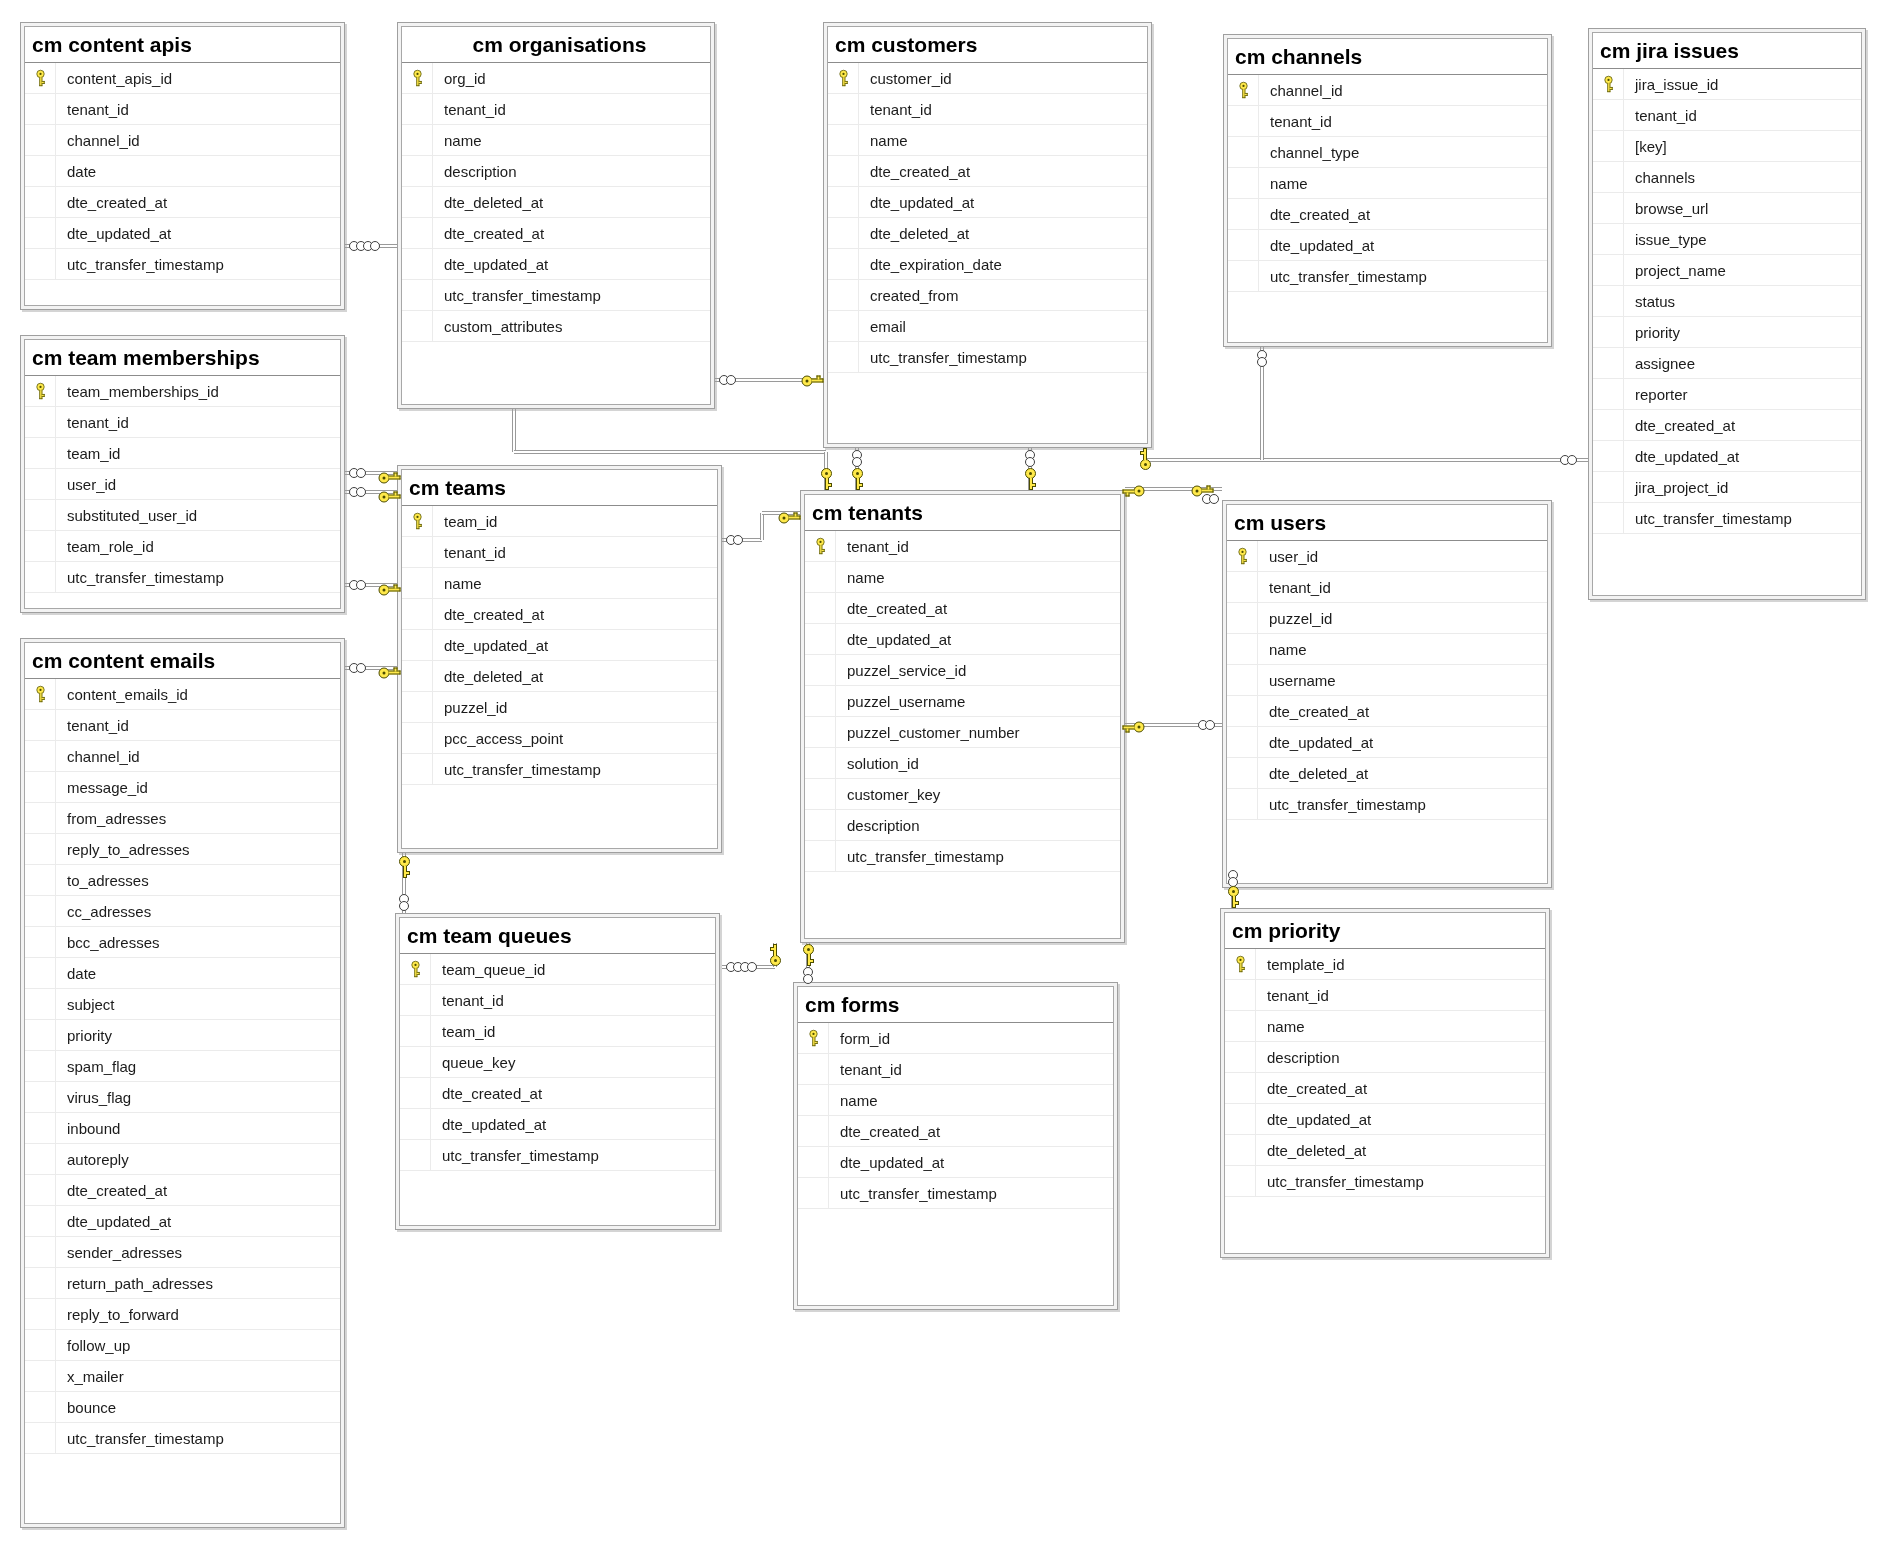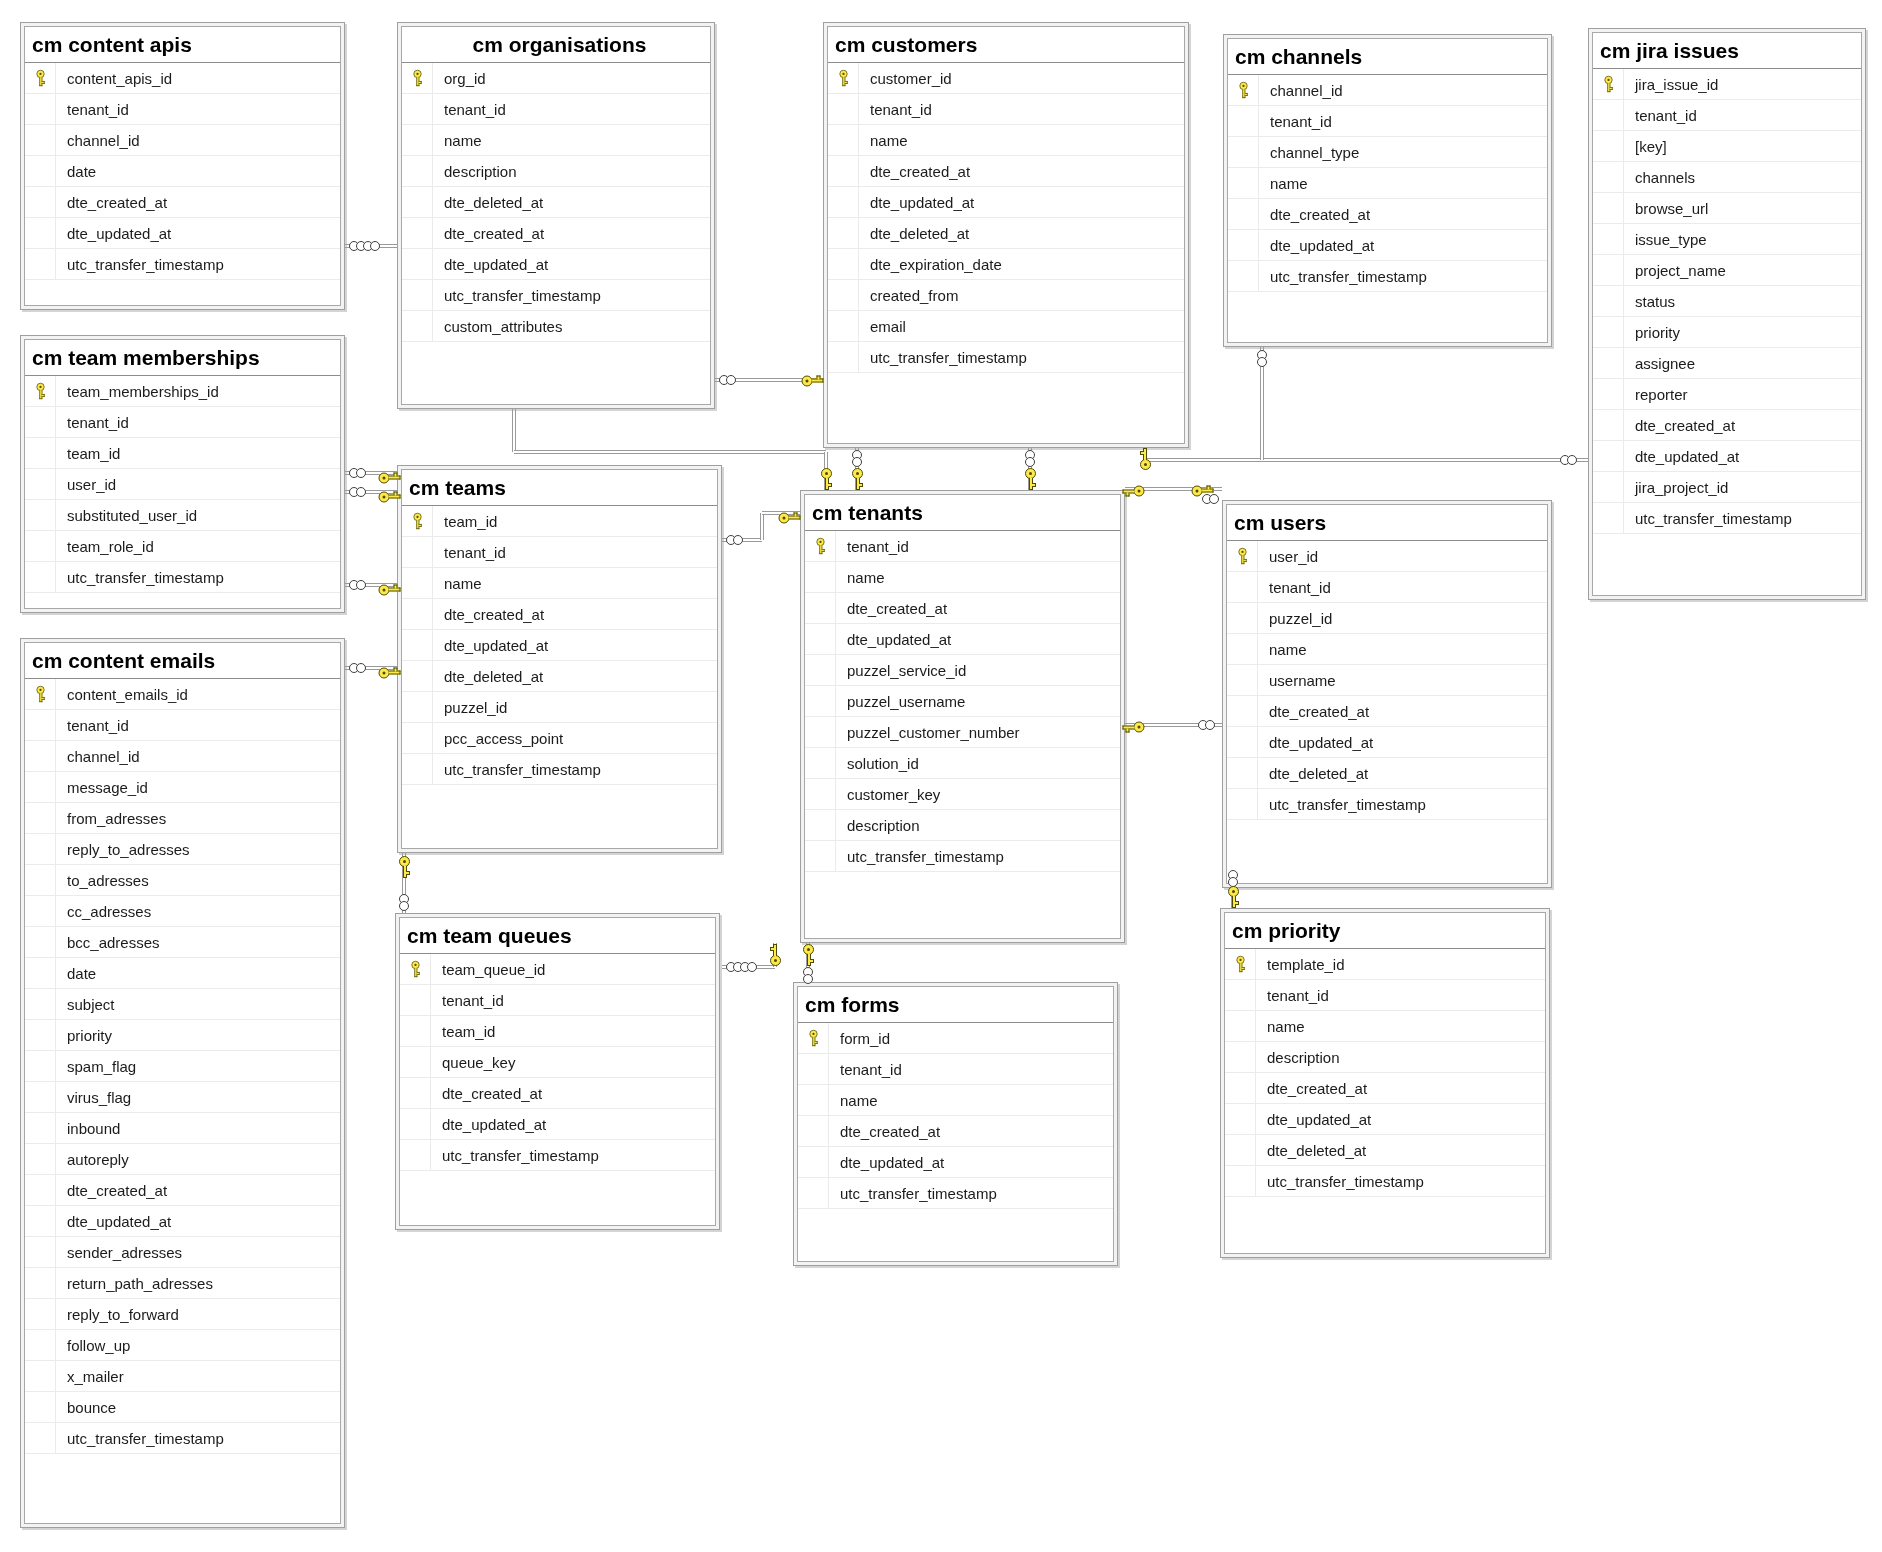--- a/index.html
+++ b/index.html
@@ -313,21 +313,21 @@
             <div class="kcell"></div>
             <div class="fname">utc_transfer_timestamp</div>
           </div>
           <div class="frow">
             <div class="kcell"></div>
             <div class="fname">custom_attributes</div>
           </div>
         </div>
       </div>
     </div>
-    <div class="tbl" style="left: 823px; top: 22px; width: 366px; height: 426px;">
+    <div class="tbl" style="left: 823px; top: 22px; width: 329px; height: 426px;">
       <div class="tbl-inner">
         <div class="tbl-title">cm customers</div>
         <div class="rows">
           <div class="frow">
             <div class="kcell">
               <span class="ckey pk">
                 <i class="h"></i>
                 <i class="s"></i>
                 <i class="t"></i>
               </span>
@@ -875,21 +875,21 @@
             <div class="kcell"></div>
             <div class="fname">dte_deleted_at</div>
           </div>
           <div class="frow">
             <div class="kcell"></div>
             <div class="fname">utc_transfer_timestamp</div>
           </div>
         </div>
       </div>
     </div>
-    <div class="tbl" style="left: 793px; top: 982px; width: 325px; height: 284px;">
+    <div class="tbl" style="left: 793px; top: 982px; width: 325px; height: 328px;">
       <div class="tbl-inner">
         <div class="tbl-title">cm forms</div>
         <div class="rows">
           <div class="frow">
             <div class="kcell">
               <span class="ckey pk">
                 <i class="h"></i>
                 <i class="s"></i>
                 <i class="t"></i>
               </span>

